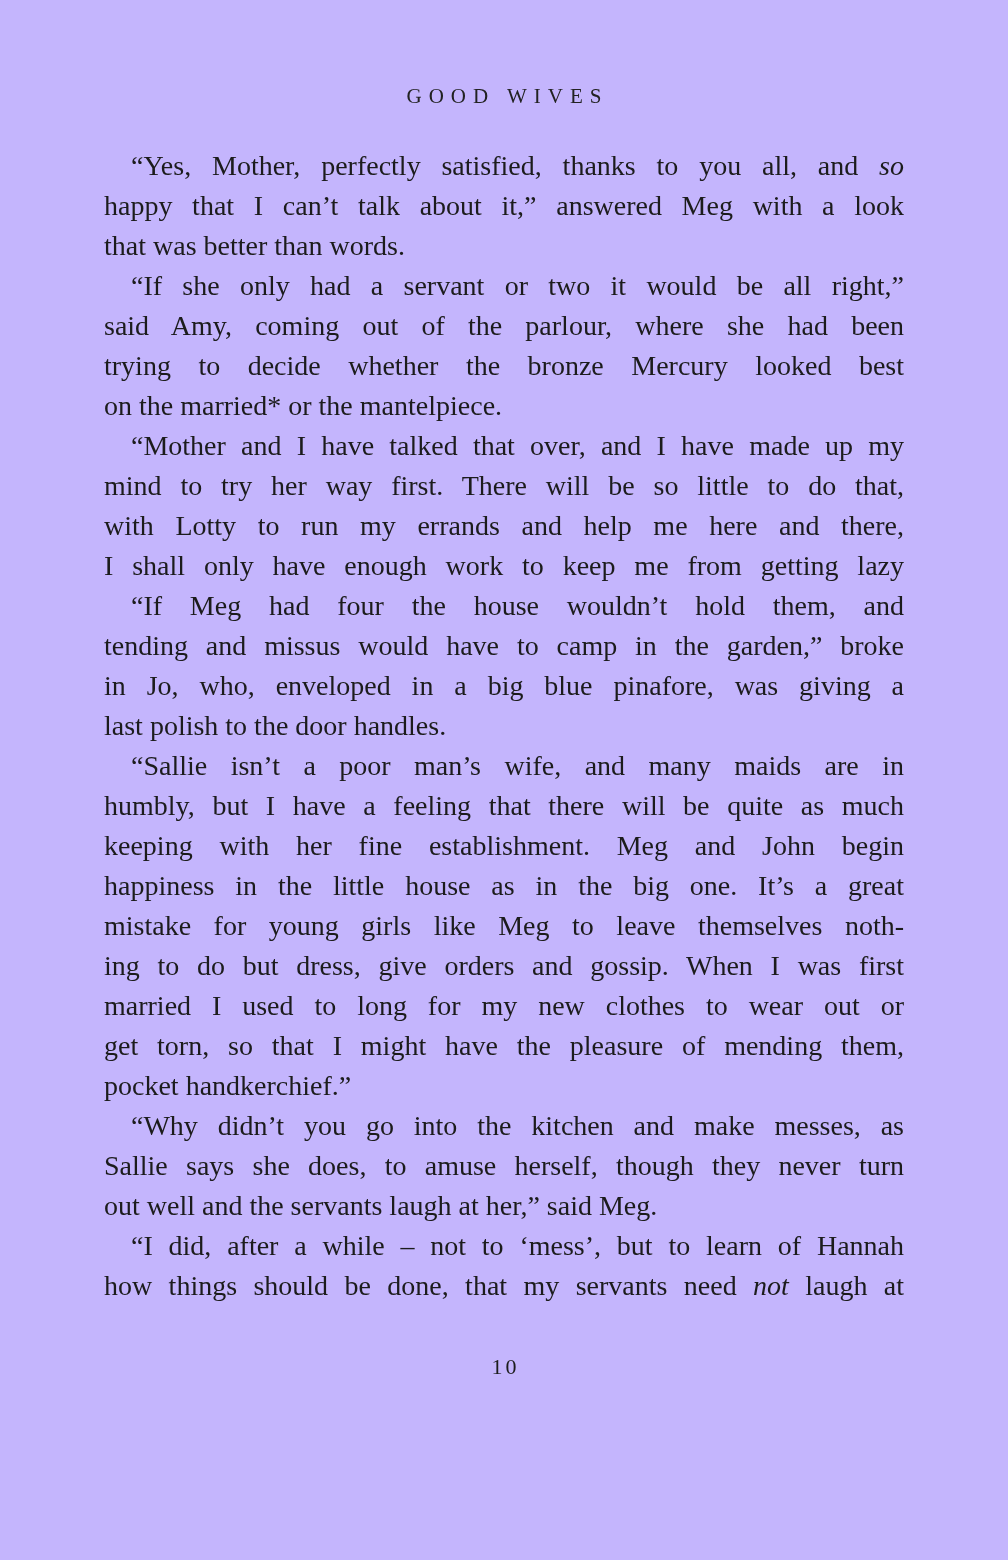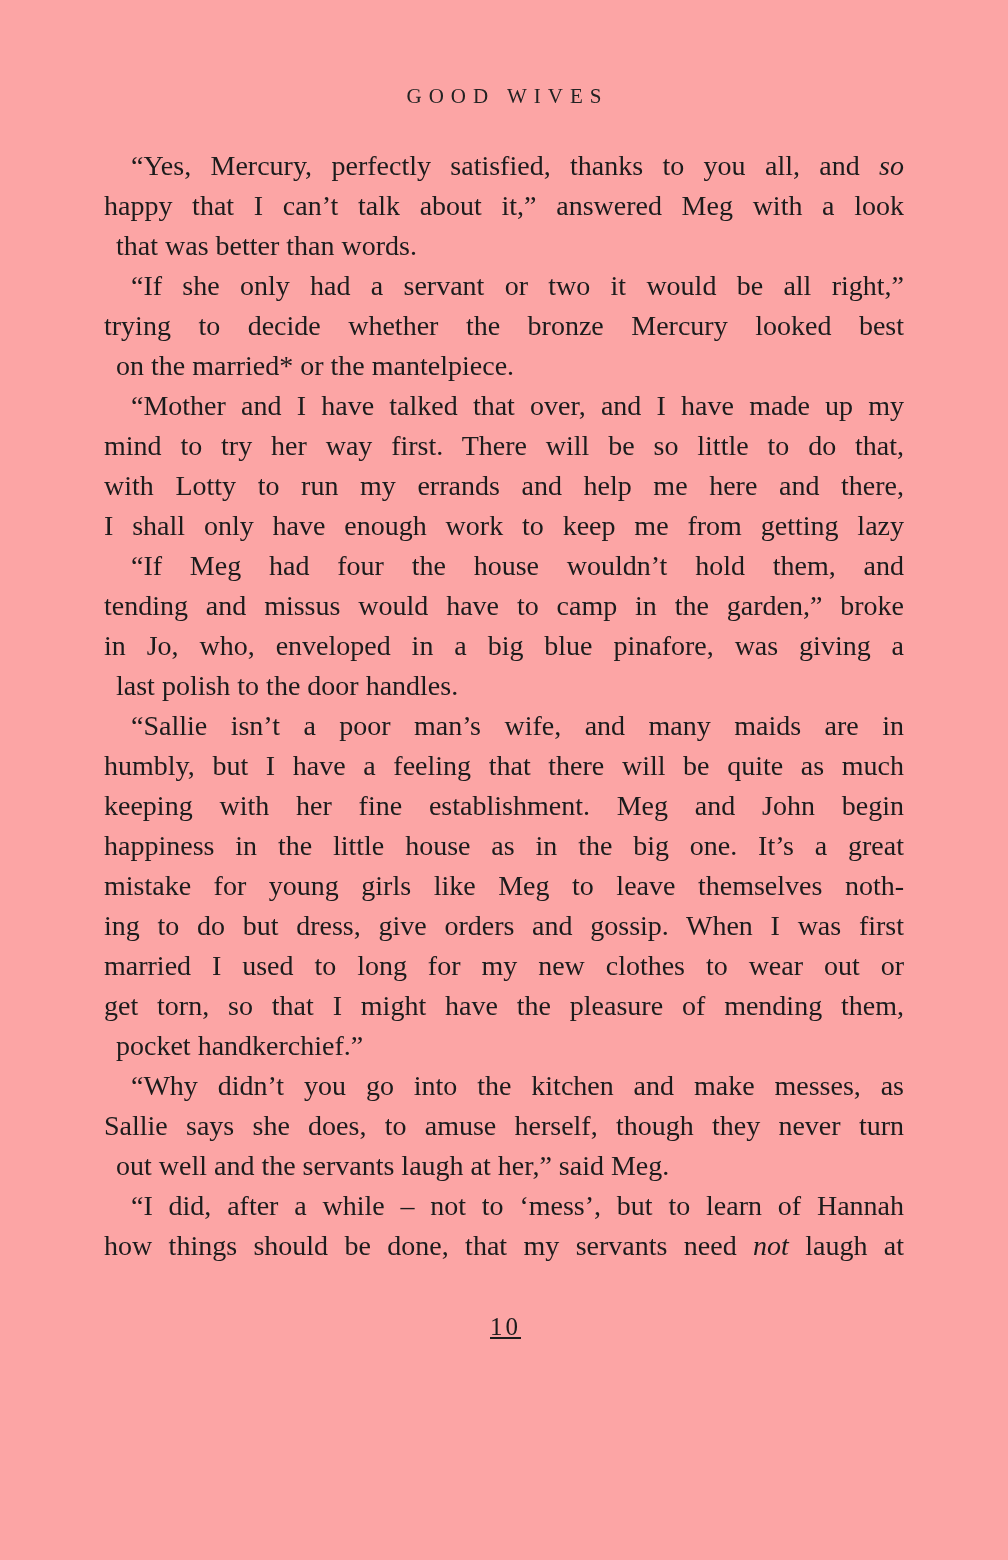--- a/index.html
+++ b/index.html
@@ -4,21 +4,21 @@
 <style>
   html, body {
     margin: 0;
     padding: 0;
     background: #ffffff;
   }
   .page {
     position: relative;
     width: 1008px;
     height: 1560px;
-    background: #fca5a5;
+    background: #c4b5fd;
     font-family: "Liberation Serif", "DejaVu Serif", serif;
     color: #1c1c1c;
     overflow: hidden;
   }
   .running-head {
     padding-top: 84px;
     text-align: center;
     font-size: 21px;
     line-height: 24px;
     letter-spacing: 7px;
@@ -32,54 +32,53 @@
   .line {
     font-size: 28px;
     line-height: 40px;
     text-align: justify;
     text-align-last: justify;
     -moz-text-align-last: justify;
     white-space: normal;
   }
   .line.last {
     text-align-last: left;
-    margin-left: 12px;
     -moz-text-align-last: left;
   }
   .line.first {
     text-indent: 27px;
   }
   .it {
     font-style: italic;
   }
   .folio {
     margin-top: 46px;
     text-align: center;
-    font-size: 25px;
+    font-size: 22px;
     line-height: 30px;
     letter-spacing: 3px;
     text-indent: 3px;
     color: #1c1c1c;
-    text-decoration: underline;
   }
 </style>
 </head>
 <body>
 
 <div class="page">
   <div class="running-head">GOOD WIVES</div>
 
   <div class="body-text">
       <div class="para">
-        <div class="line first"><span>“Yes, Mercury, perfectly satisfied, thanks to you all, and </span><span class="it">so</span></div>
+        <div class="line first"><span>“Yes, Mother, perfectly satisfied, thanks to you all, and </span><span class="it">so</span></div>
         <div class="line"><span>happy that I can’t talk about it,” answered Meg with a look</span></div>
         <div class="line last"><span>that was better than words.</span></div>
       </div>
       <div class="para">
         <div class="line first"><span>“If she only had a servant or two it would be all right,”</span></div>
+        <div class="line"><span>said Amy, coming out of the parlour, where she had been</span></div>
         <div class="line"><span>trying to decide whether the bronze Mercury looked best</span></div>
         <div class="line last"><span>on the married* or the mantelpiece.</span></div>
       </div>
       <div class="para">
         <div class="line first"><span>“Mother and I have talked that over, and I have made up my</span></div>
         <div class="line"><span>mind to try her way first. There will be so little to do that,</span></div>
         <div class="line"><span>with Lotty to run my errands and help me here and there,</span></div>
         <div class="line"><span>I shall only have enough work to keep me from getting lazy</span></div>
       </div>
       <div class="para">

